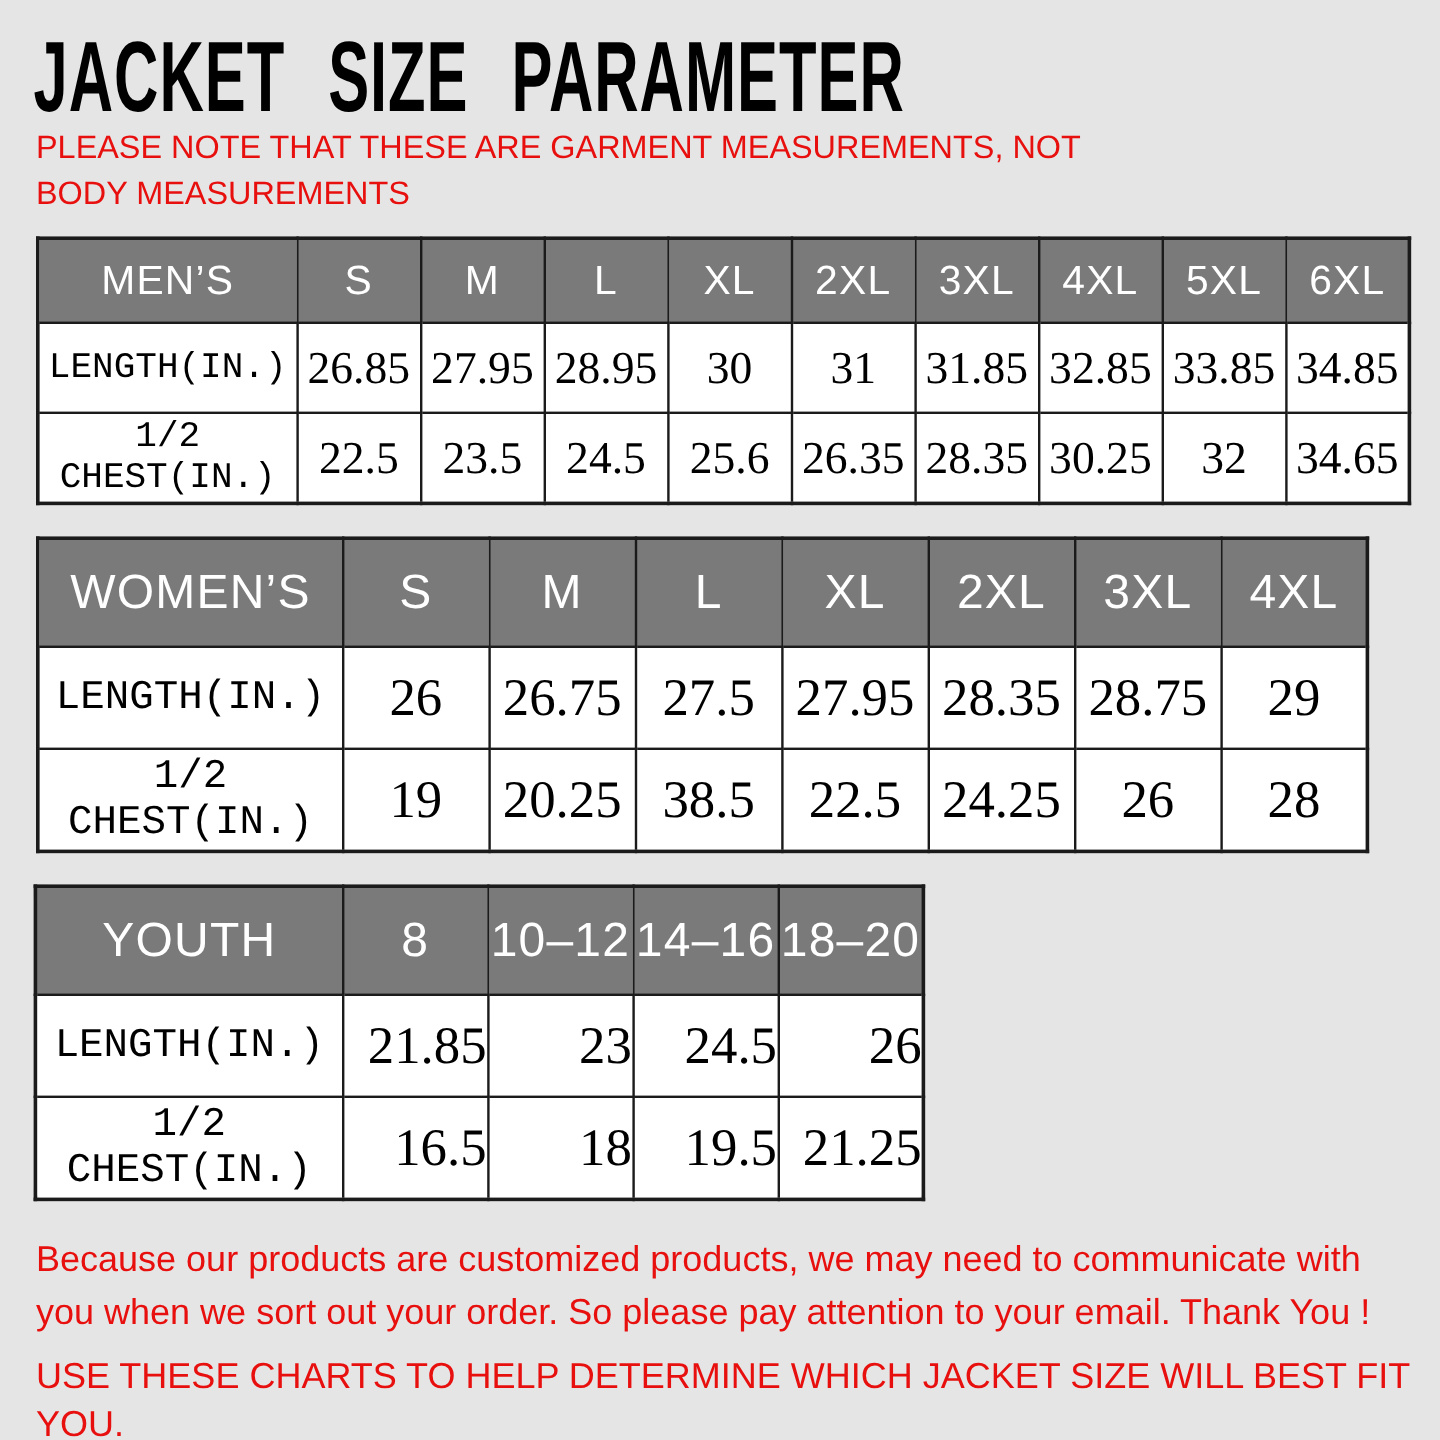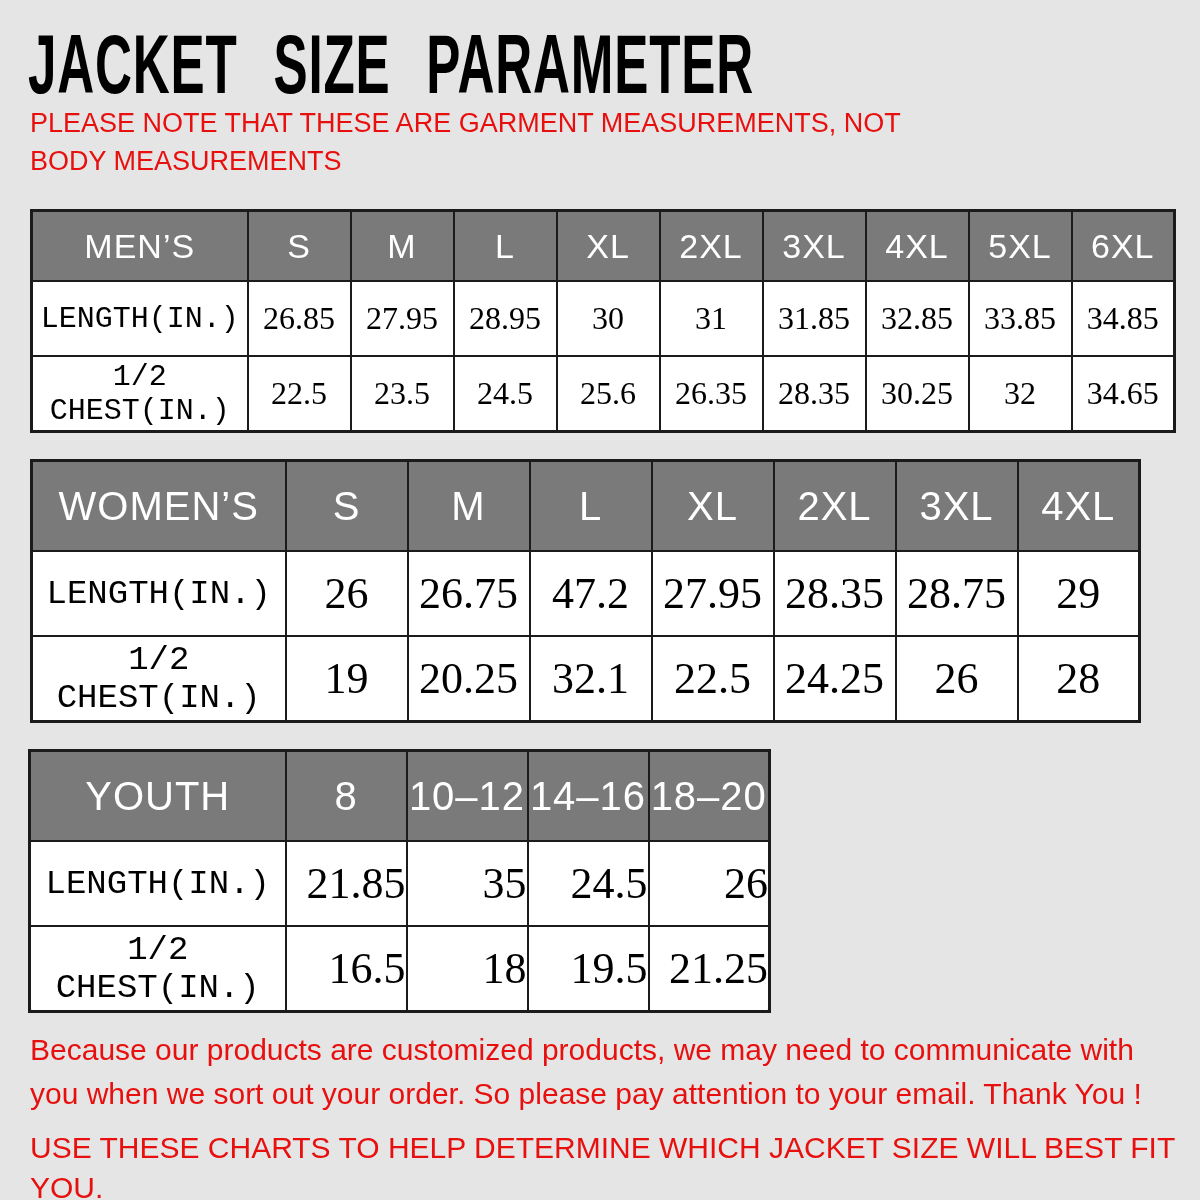--- a/index.html
+++ b/index.html
@@ -44,21 +44,20 @@
     color: var(--accent-red, #e8100e);
   }
 
   
   table.size-table {
     position: absolute;
     border-collapse: collapse;
     table-layout: fixed;
     background: #fff;
     border: 3px solid var(--table-border, #1b1b1b);
-    margin-top: 12px;
   }
   table.size-table th,
   table.size-table td {
     border: 2px solid var(--table-border, #1b1b1b);
     text-align: center;
     vertical-align: middle;
     padding: 0;
     overflow: hidden;
   }
   table.size-table th {
@@ -71,21 +70,21 @@
     font-family: "Liberation Serif", serif;
   }
   td.rowlabel {
     font-family: Liberation Mono, monospace;
   }
 
   
   table.mens { left: 30px; top: 197px; }
   table.mens th { height: 68px; font-size: 34px; }
   table.mens td { height: 73px; }
-  table.mens td.val { font-size: 32px; }
+  table.mens td.val { font-size: 38px; }
   table.mens td.rowlabel { font-size: 30px; }
 
   
   table.womens { left: 30px; top: 447px; }
   table.womens th { height: 88px; font-size: 40px; text-align: center; }
   table.womens td { height: 83px; }
   table.womens td.val { font-size: 44px; }
   table.womens td.rowlabel { font-size: 34px; }
 
   
@@ -196,31 +195,31 @@
       <th>L</th>
       <th>XL</th>
       <th>2XL</th>
       <th>3XL</th>
       <th>4XL</th>
     </tr>
     <tr>
       <td class="rowlabel">LENGTH(IN.)</td>
       <td class="val">26</td>
       <td class="val">26.75</td>
-      <td class="val">47.2</td>
+      <td class="val">27.5</td>
       <td class="val">27.95</td>
       <td class="val">28.35</td>
       <td class="val">28.75</td>
       <td class="val">29</td>
     </tr>
     <tr>
       <td class="rowlabel">1/2 CHEST(IN.)</td>
       <td class="val">19</td>
       <td class="val">20.25</td>
-      <td class="val">32.1</td>
+      <td class="val">38.5</td>
       <td class="val">22.5</td>
       <td class="val">24.25</td>
       <td class="val">26</td>
       <td class="val">28</td>
     </tr>
   </tbody>
     </table>
 
   <table class="size-table youth">
     <colgroup>
@@ -234,21 +233,21 @@
         <tr>
       <th>YOUTH</th>
       <th>8</th>
       <th>10–12</th>
       <th>14–16</th>
       <th>18–20</th>
     </tr>
     <tr>
       <td class="rowlabel">LENGTH(IN.)</td>
       <td class="val">21.85</td>
-      <td class="val">35</td>
+      <td class="val">23</td>
       <td class="val">24.5</td>
       <td class="val">26</td>
     </tr>
     <tr>
       <td class="rowlabel">1/2 CHEST(IN.)</td>
       <td class="val">16.5</td>
       <td class="val">18</td>
       <td class="val">19.5</td>
       <td class="val">21.25</td>
     </tr>

